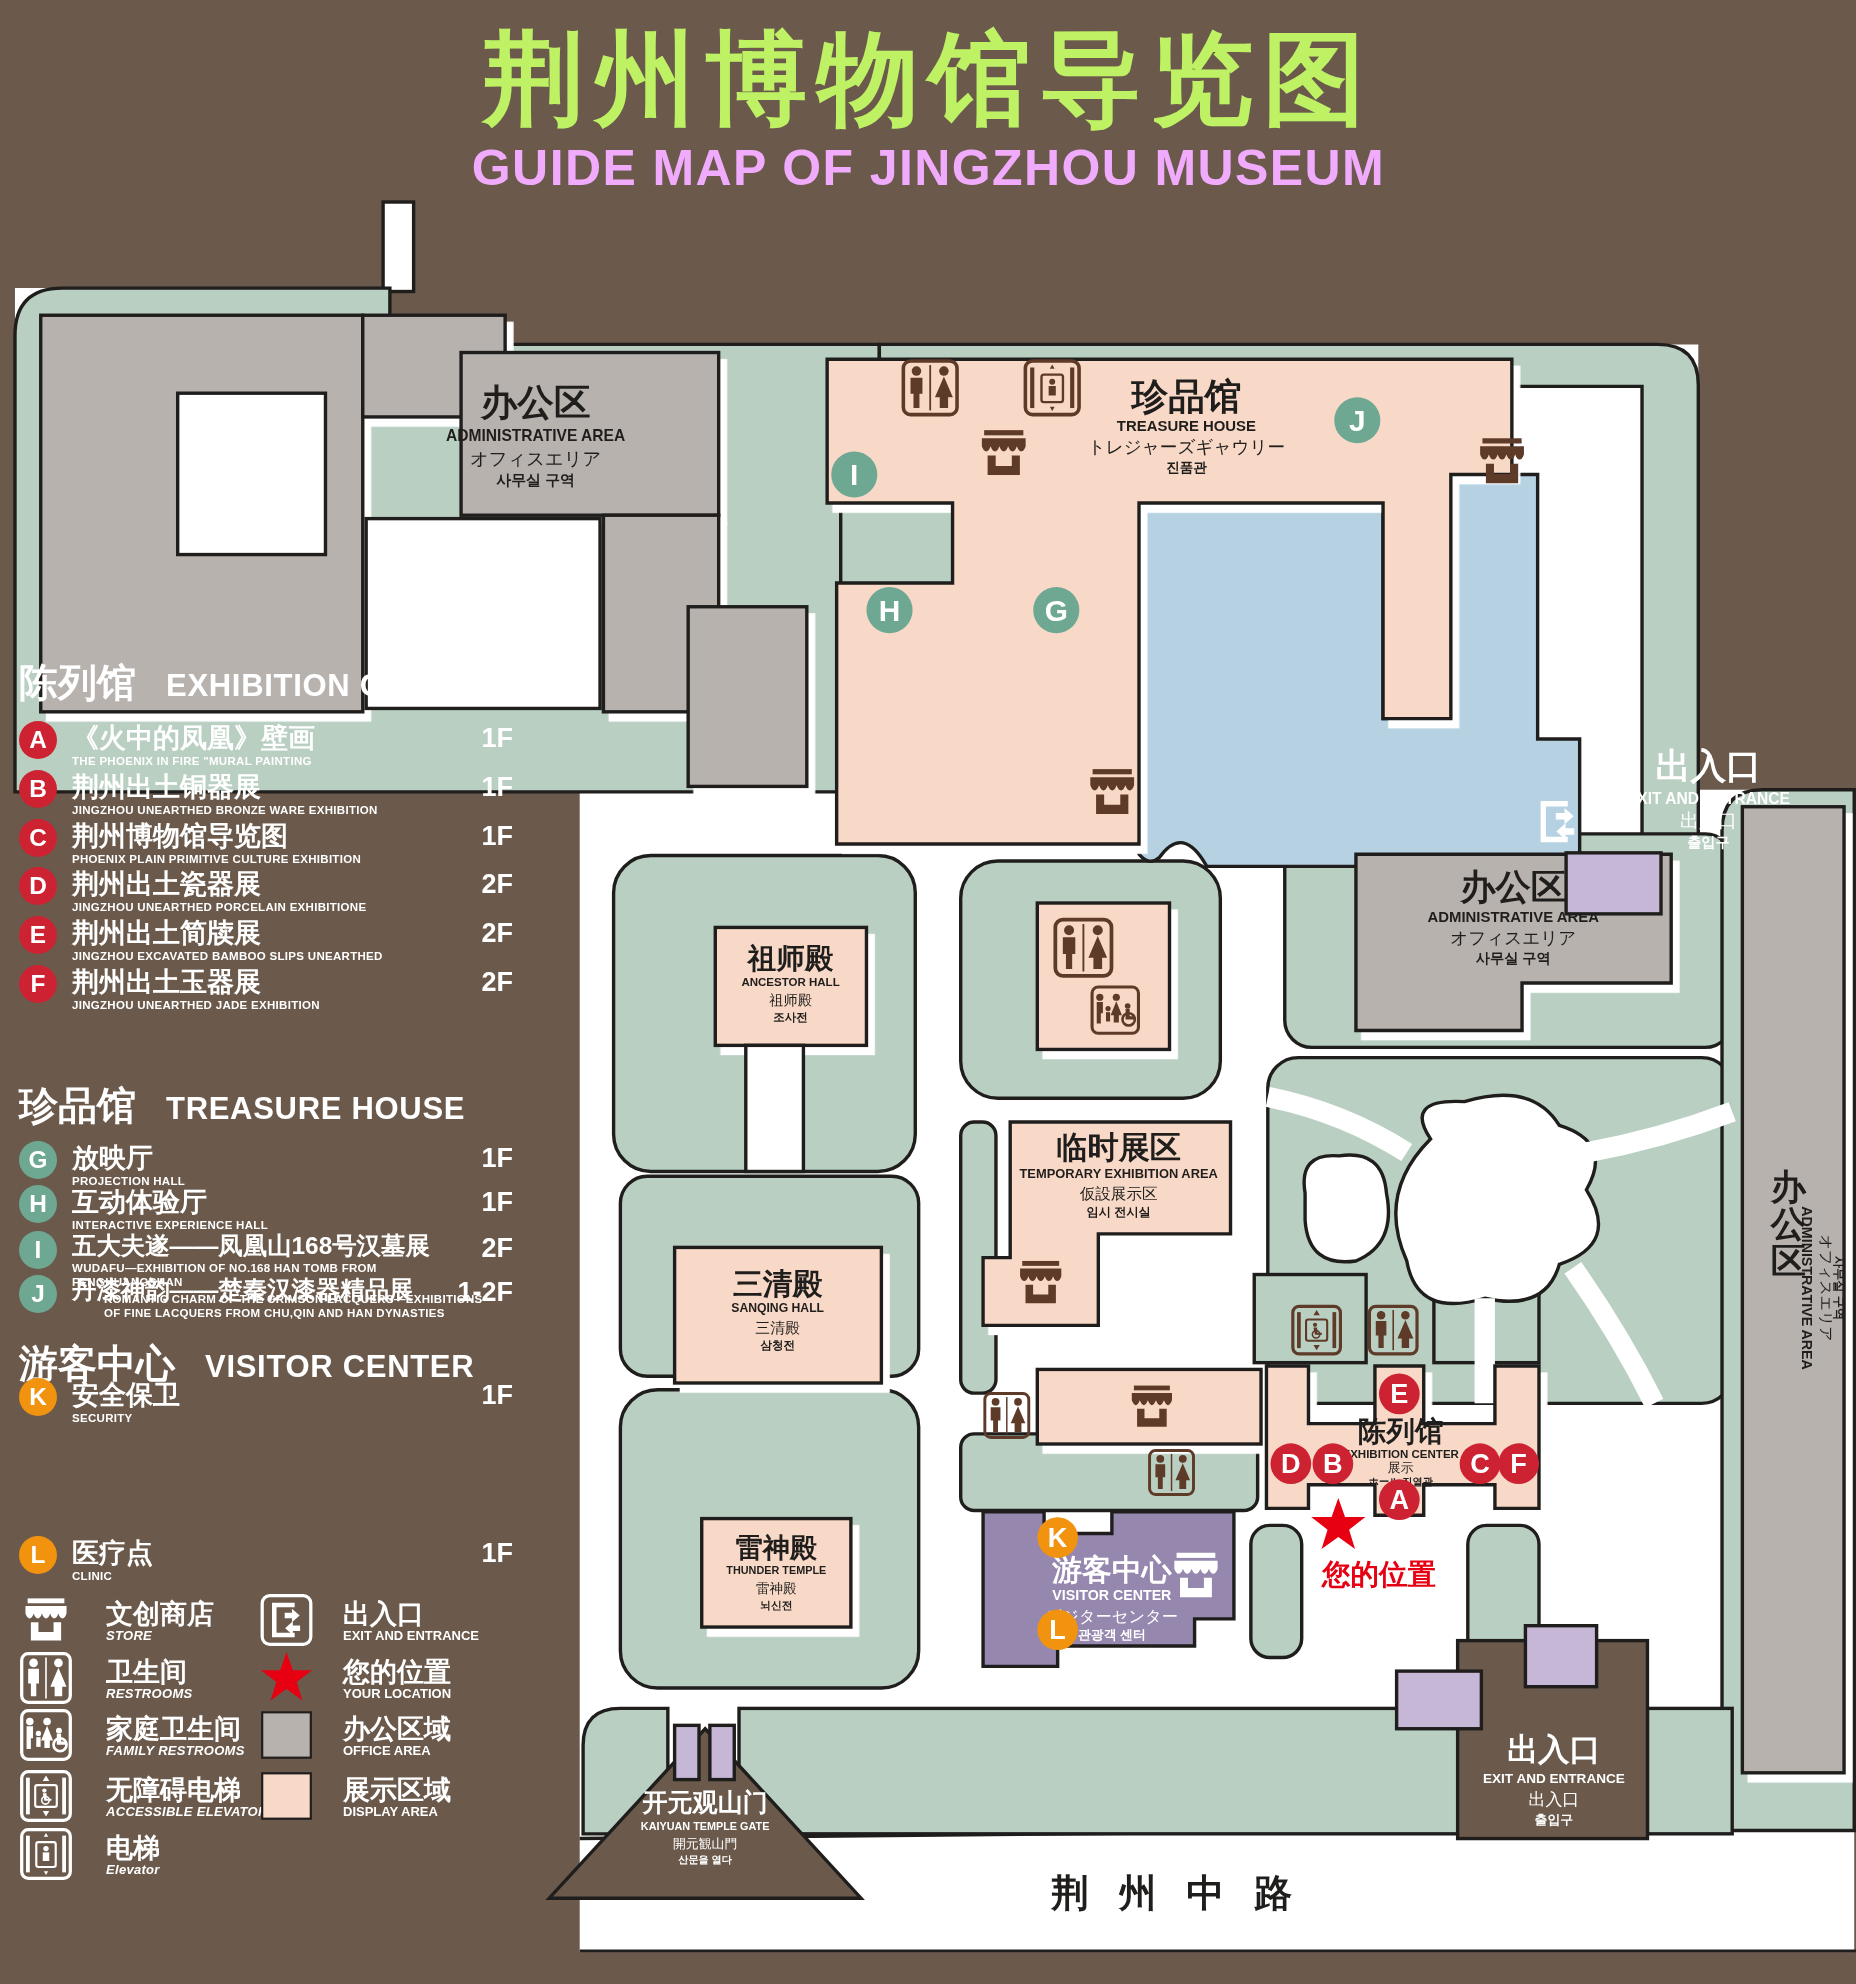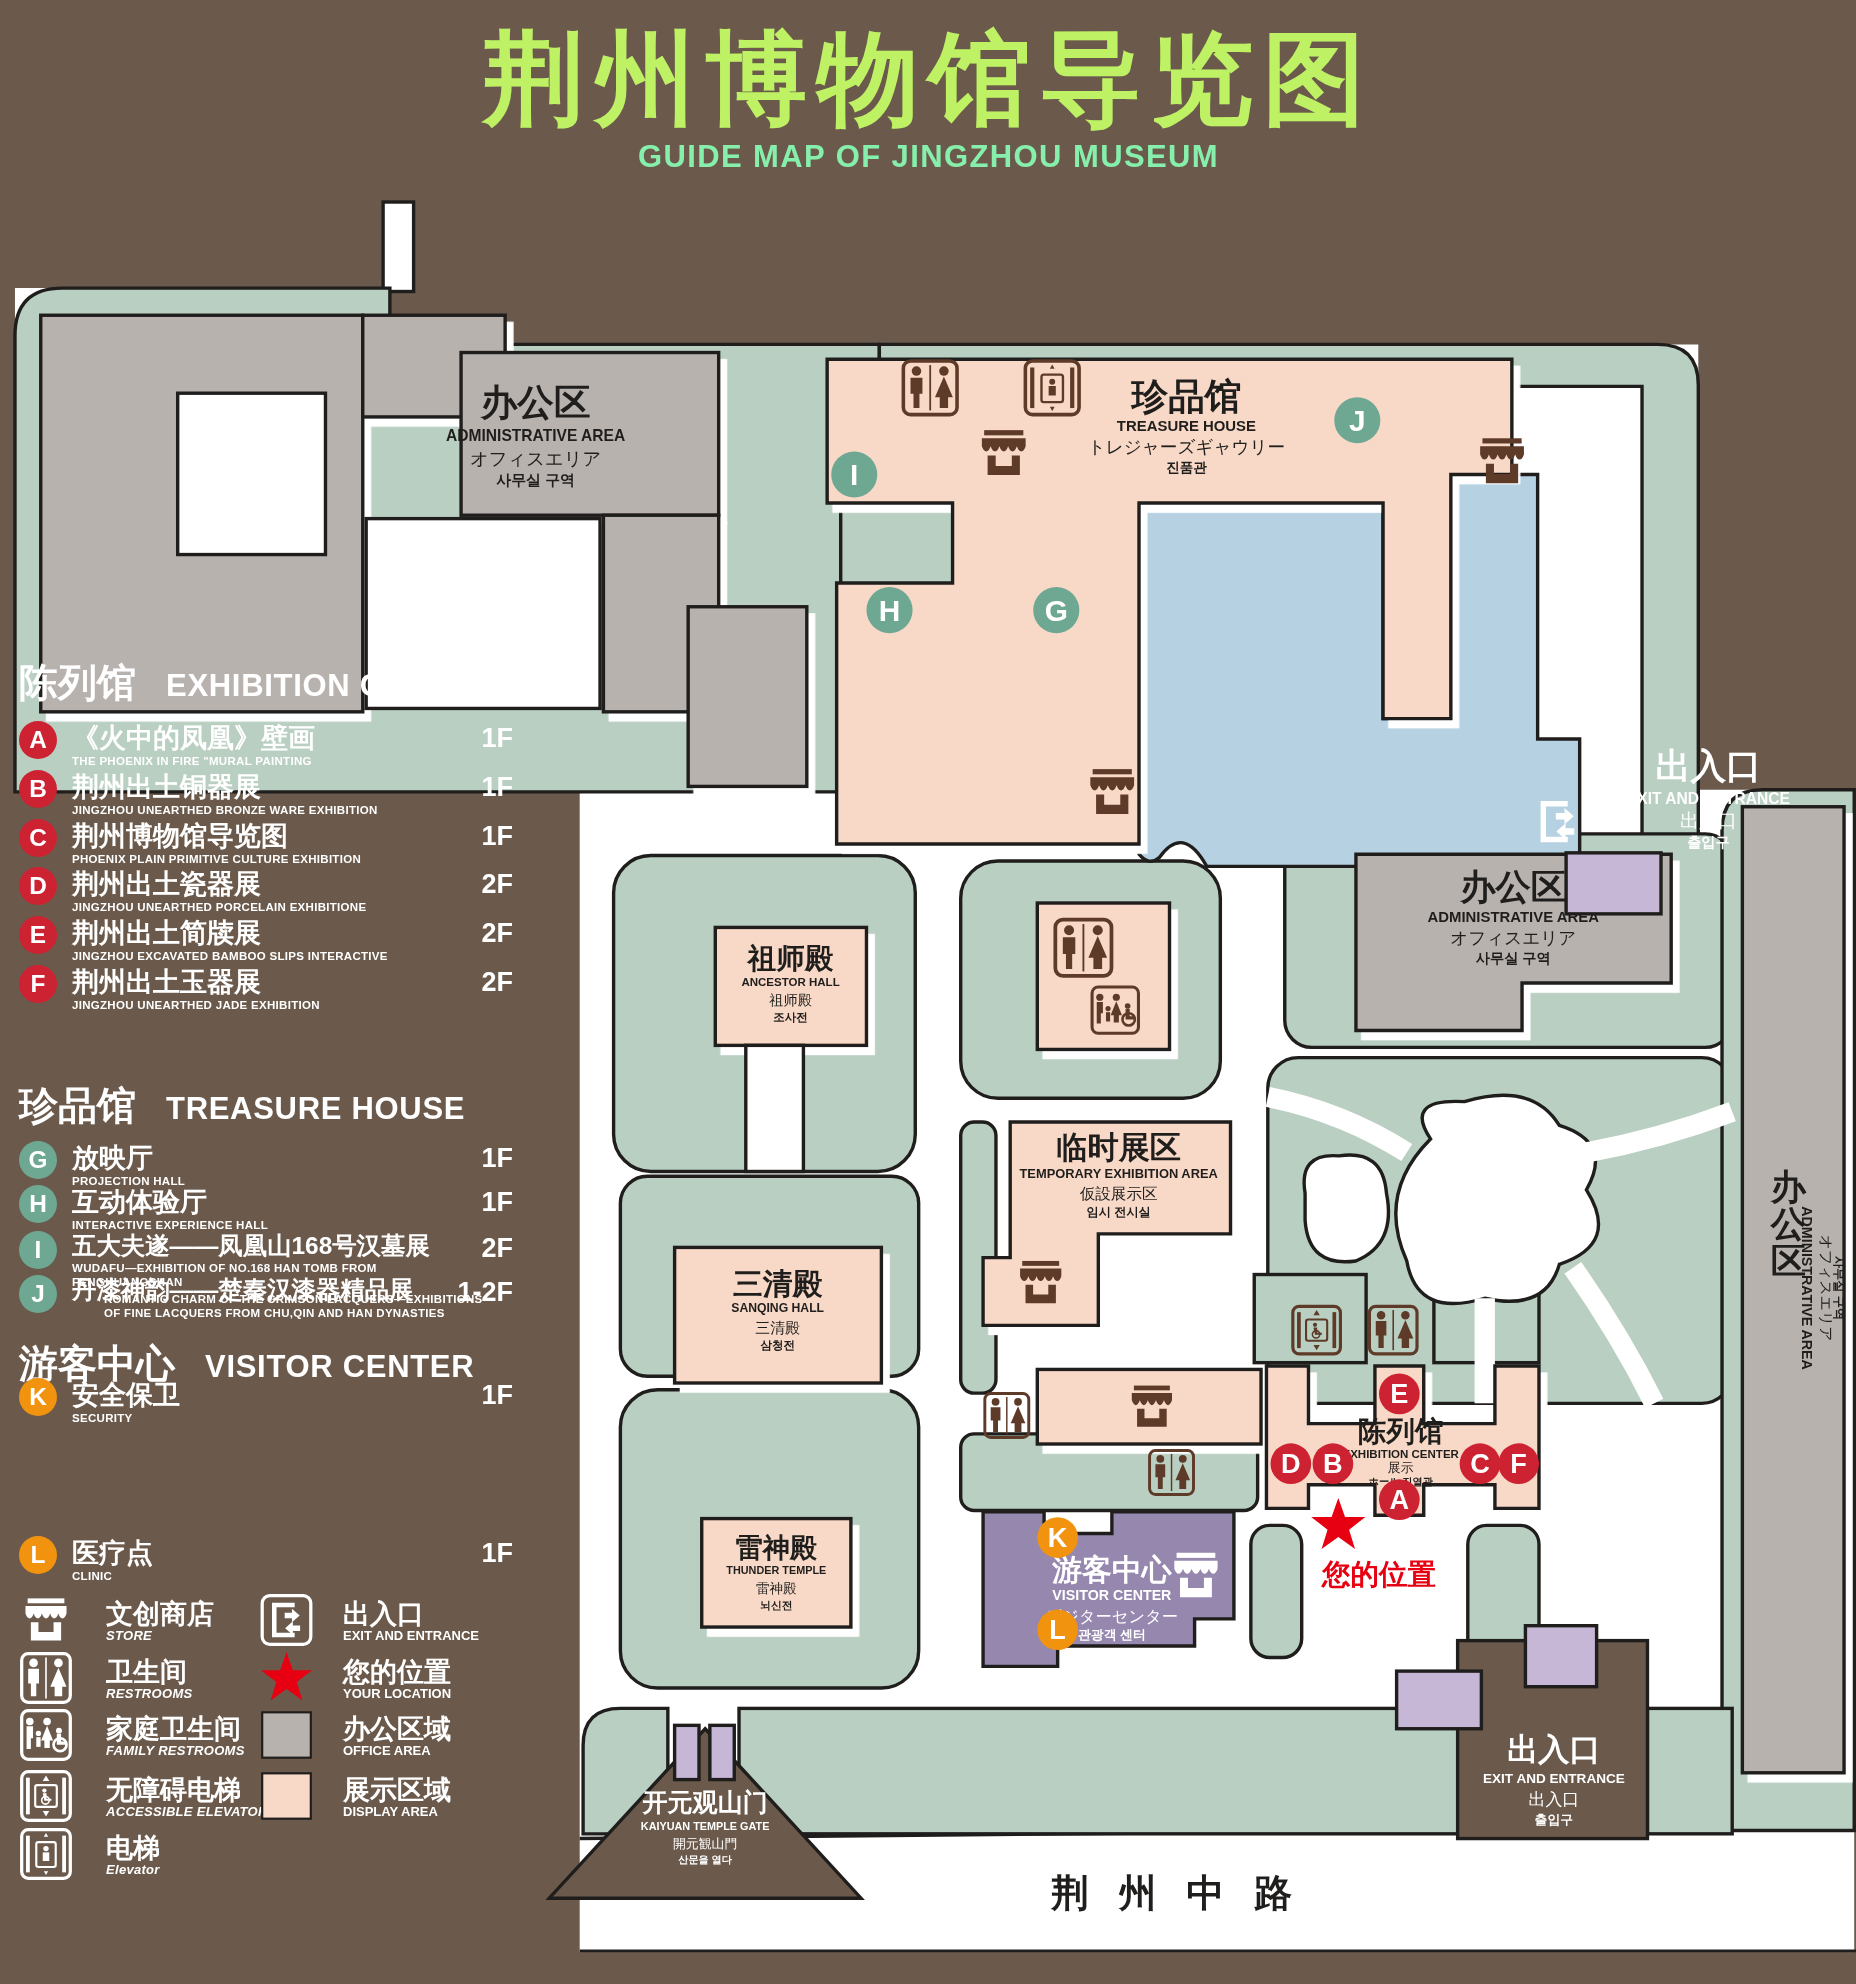--- a/index.html
+++ b/index.html
@@ -2,22 +2,22 @@
 <html style="font-size:11px"><head>
 <meta charset="utf-8">
 <style>
   html,body{margin:0;padding:0;background:#6b5a4c;}
   .stage{position:relative;width:1857px;height:1985px;background:#6b5a4c;overflow:hidden;
          font-family:"Liberation Sans","DejaVu Sans",sans-serif;}
   .stage *{box-sizing:border-box;}
   
   .title-zh{position:absolute;top:12.2px;left:0;width:100%;text-align:center;color:#bef264;
             font-size:102px;font-weight:bold;letter-spacing:9.5px;}
-  .title-en{position:absolute;top:139px;left:0;width:100%;text-align:center;color:#86efac;
-            font-size:31px;font-weight:bold;letter-spacing:1.4px;}
+  .title-en{position:absolute;top:139px;left:0;width:100%;text-align:center;color:#f0abfc;
+            font-size:50px;font-weight:bold;letter-spacing:1.4px;}
   
   svg.map{position:absolute;left:0;top:0;}
   .s{stroke:#1f1e1c;stroke-width:5px;}
   .grass{fill:#b9cfc2;}
   .pink{fill:#f8d9c7;}
   .gray{fill:#b8b2af;}
   .pond{fill:#b6d2e2;}
   .purple{fill:#9687ae;}
   .lpurple{fill:#c7b7d7;}
   .white{fill:#ffffff;}
@@ -345,21 +345,21 @@
     </div>
     <div class="lg-item" style="top:866px;">
       <span class="badge c-red">D</span>
       <span class="it-zh">荆州出土瓷器展</span>
       <span class="it-en">JINGZHOU UNEARTHED PORCELAIN EXHIBITIONE</span>
       <span class="it-fl">2F</span>
     </div>
     <div class="lg-item" style="top:915px;">
       <span class="badge c-red">E</span>
       <span class="it-zh">荆州出土简牍展</span>
-      <span class="it-en">JINGZHOU EXCAVATED BAMBOO SLIPS INTERACTIVE</span>
+      <span class="it-en">JINGZHOU EXCAVATED BAMBOO SLIPS UNEARTHED</span>
       <span class="it-fl">2F</span>
     </div>
     <div class="lg-item" style="top:964px;">
       <span class="badge c-red">F</span>
       <span class="it-zh">荆州出土玉器展</span>
       <span class="it-en">JINGZHOU UNEARTHED JADE EXHIBITION</span>
       <span class="it-fl">2F</span>
     </div>
 
     <div class="lg-h" style="top:1079px;">

